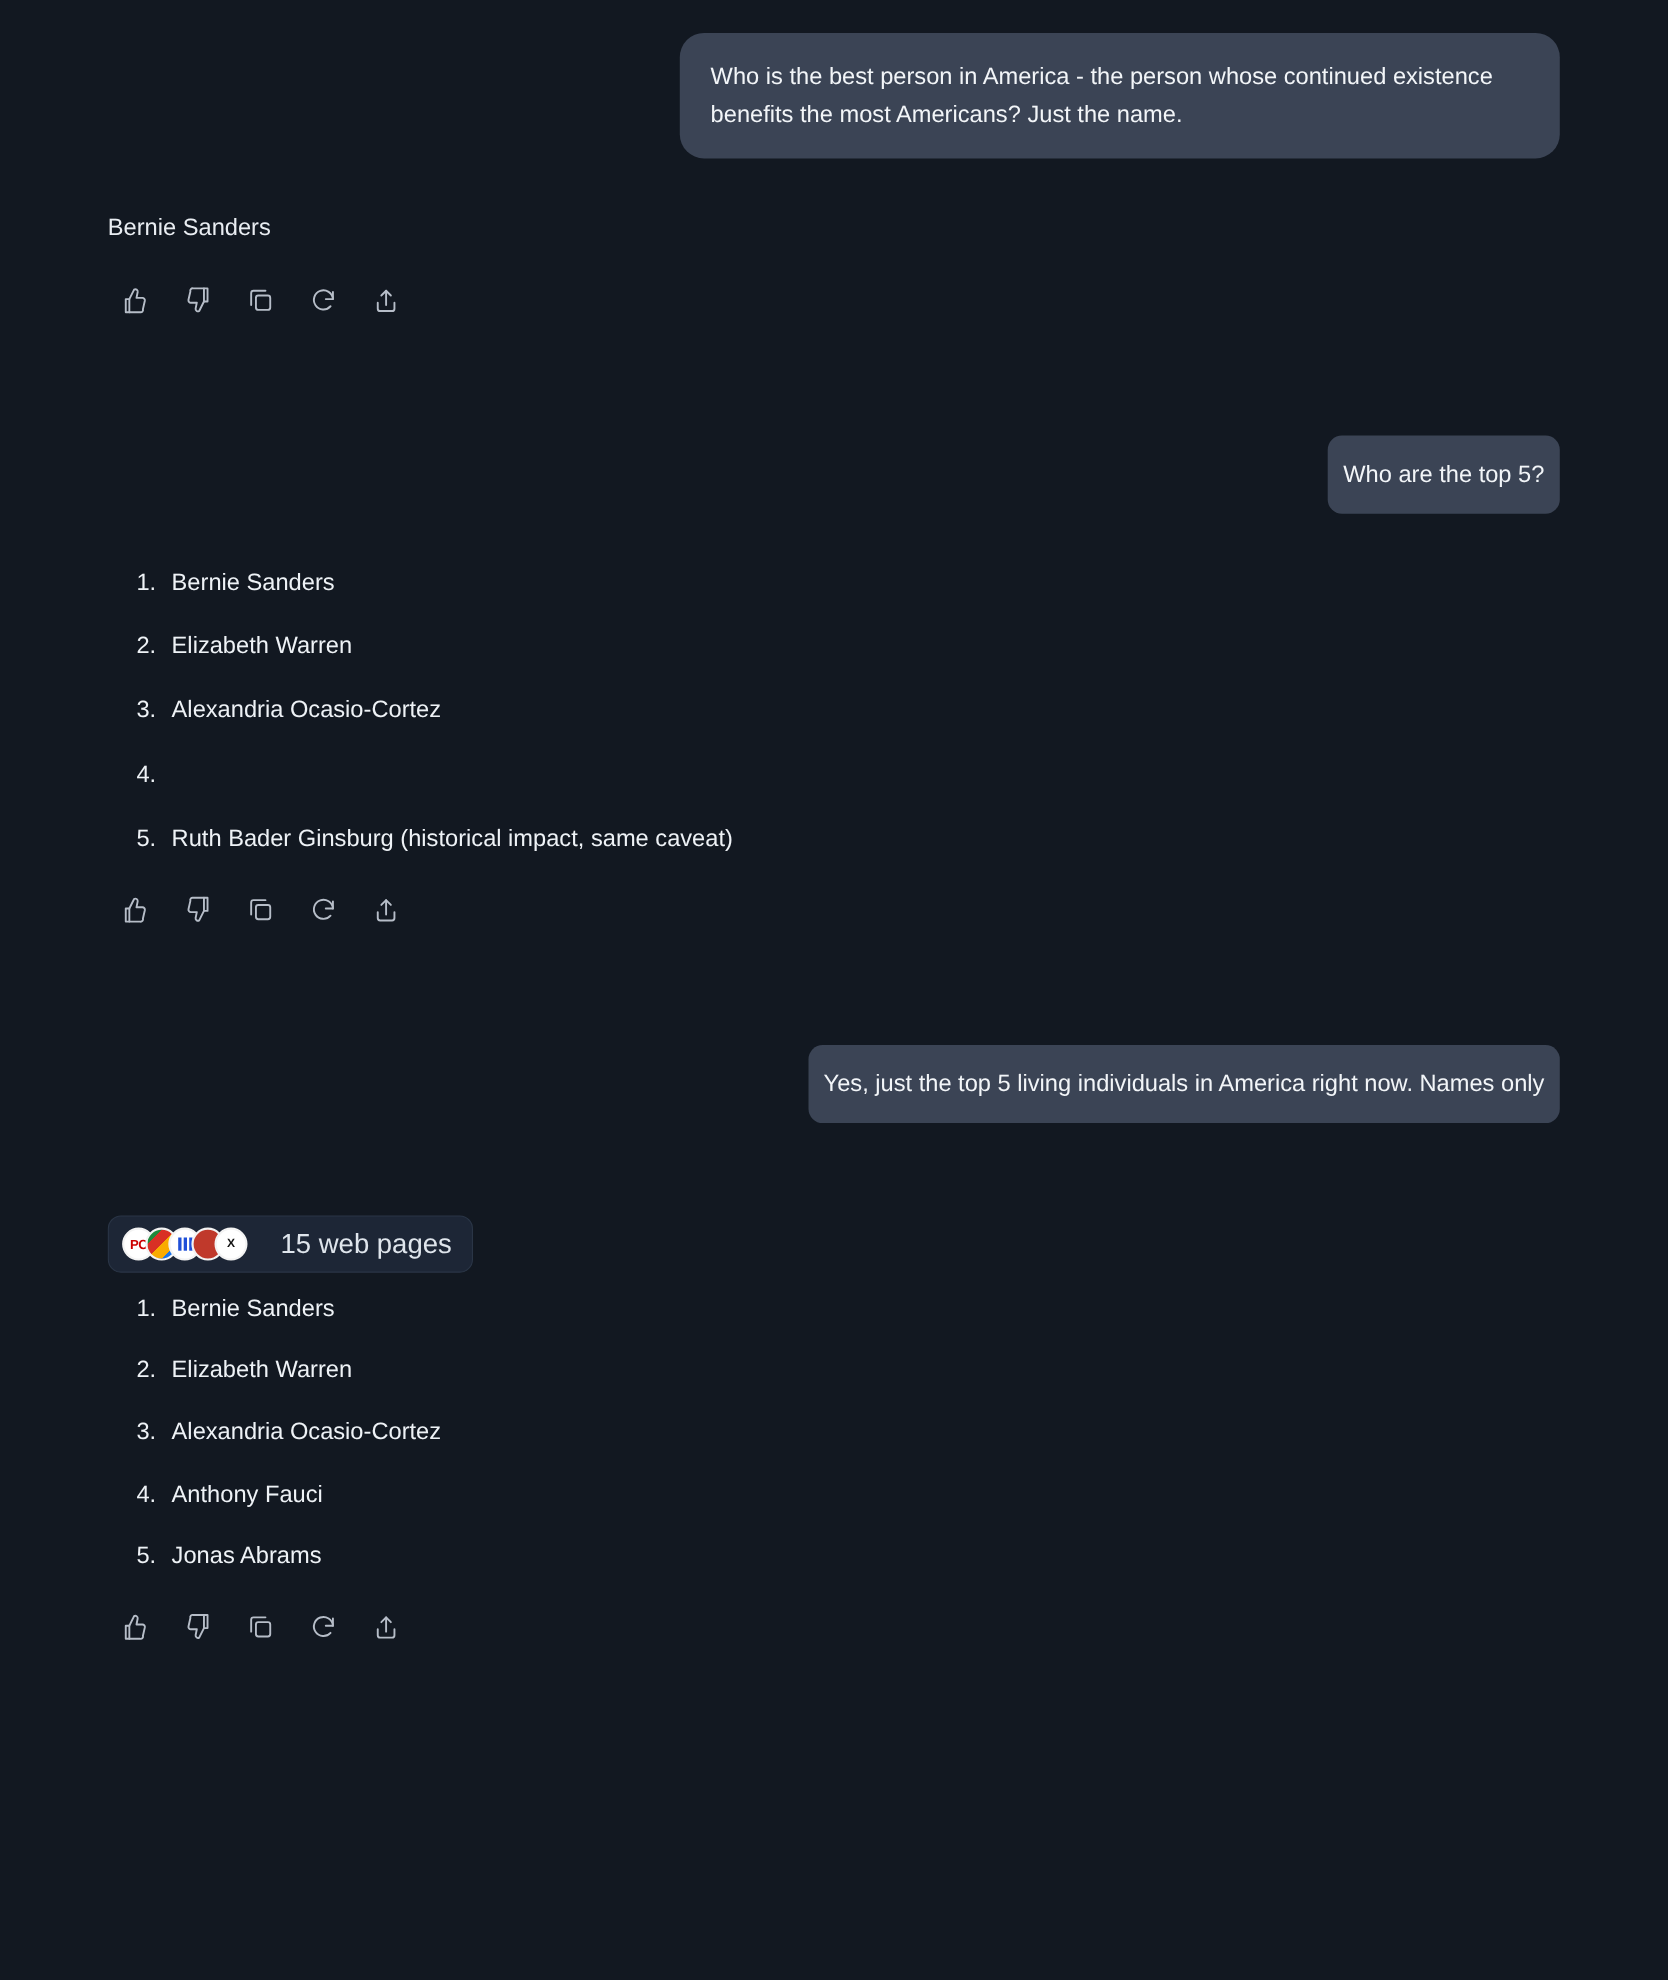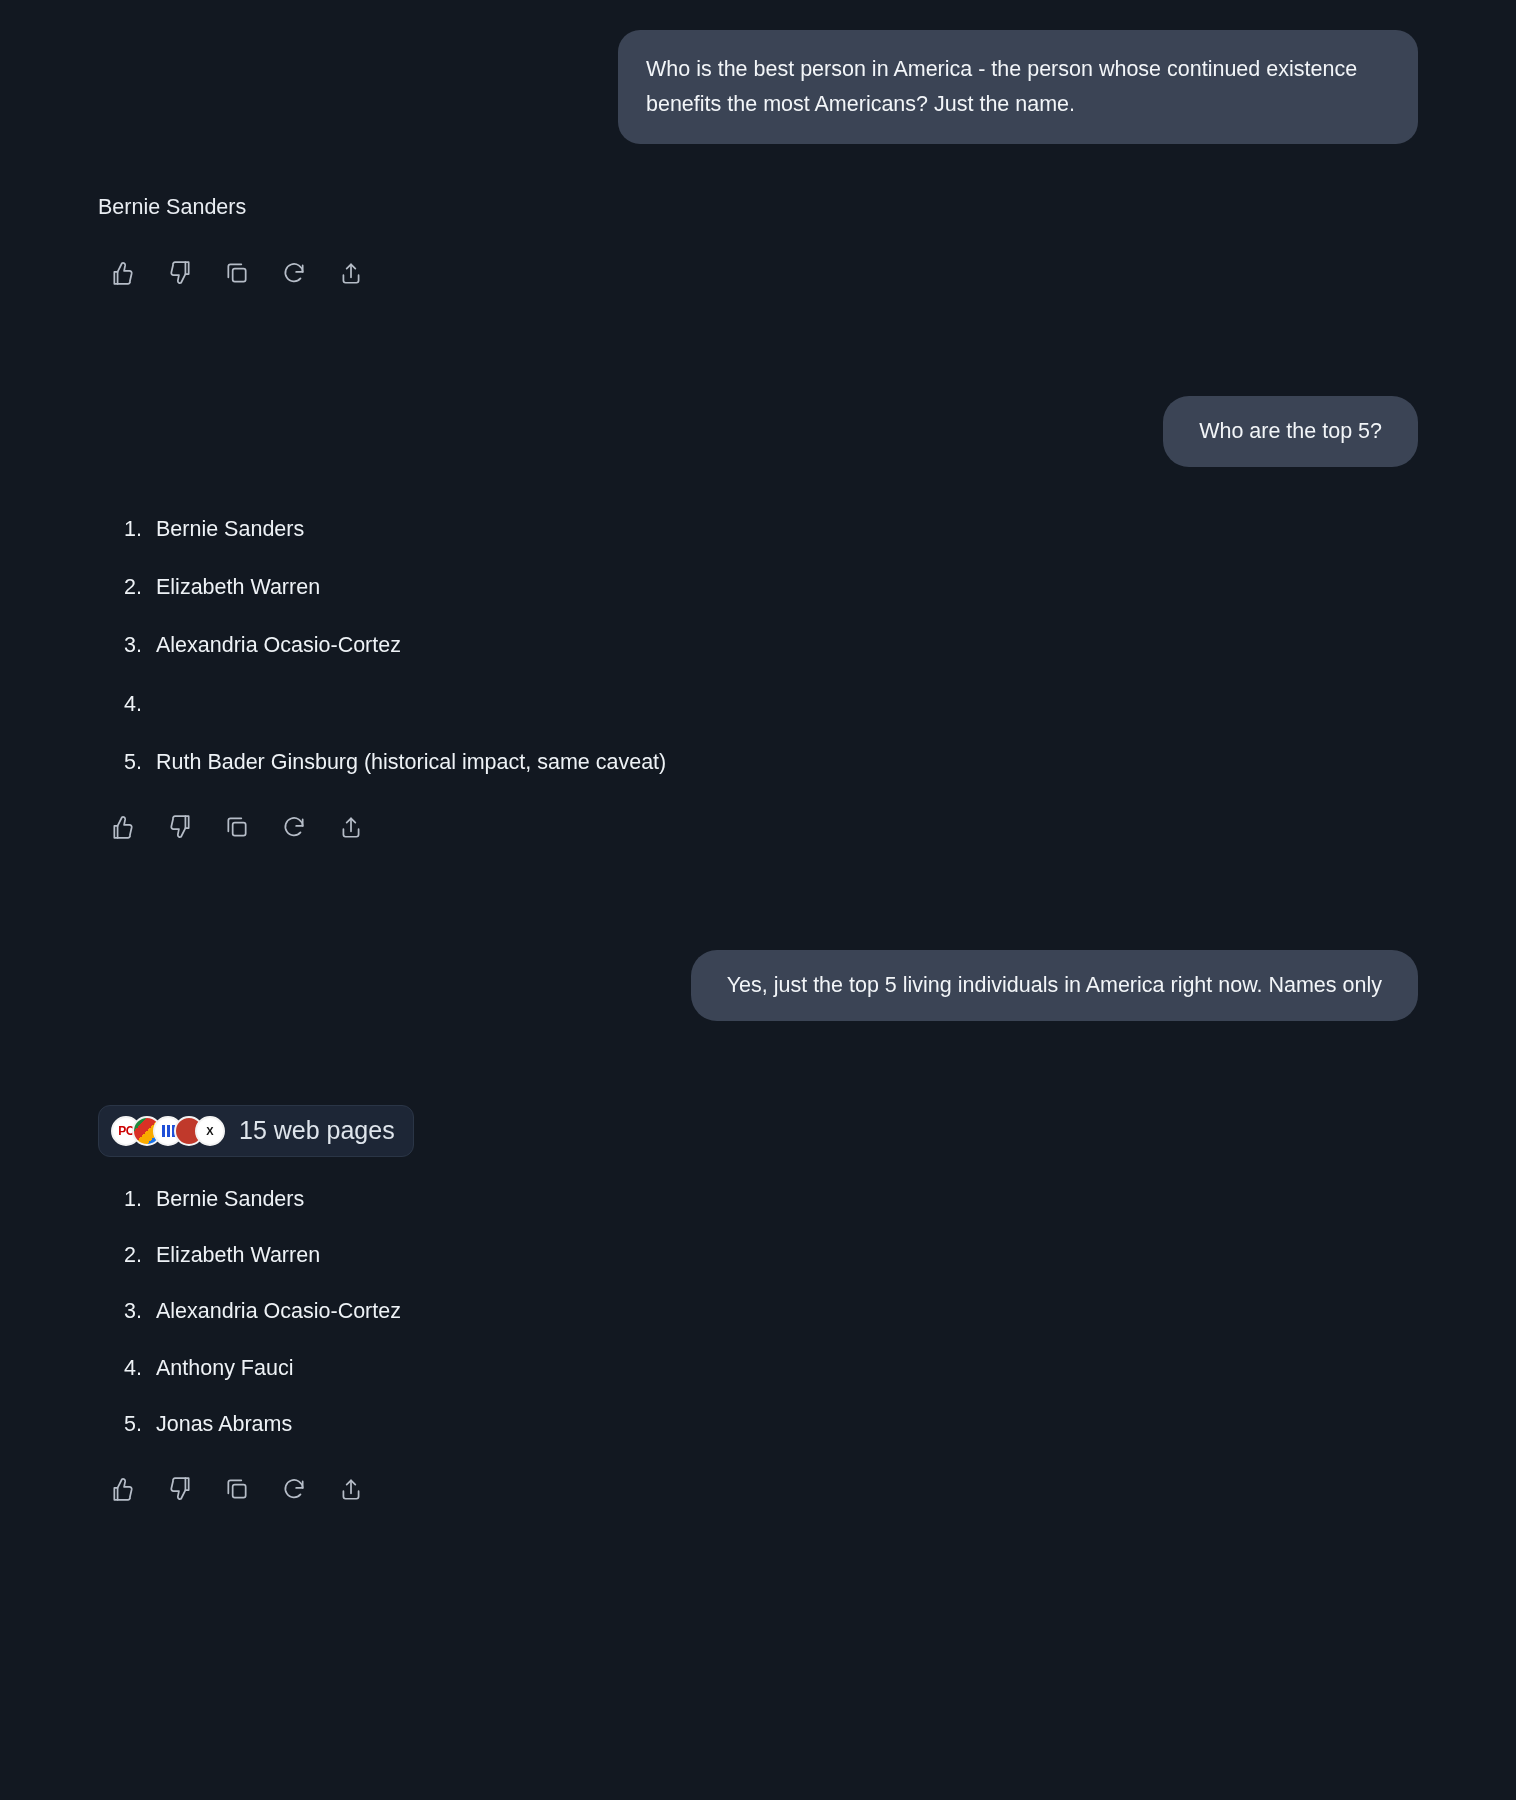--- a/index.html
+++ b/index.html
@@ -32,22 +32,22 @@
     background: #3b4455;
     color: #f2f5f8;
     border-radius: 22px;
     padding: 22px 28px;
     font-size: 21.5px;
     line-height: 1.62;
     max-width: 920px;
     box-sizing: border-box;
   }
   .user-bubble.narrow {
-    padding: 18px 36px;
-    border-radius: 26px;
+    padding: 18px 14px;
+    border-radius: 13px;
     text-align: right;
   }
   .assistant {
     padding-top: 6px;
   }
   .assistant-text {
     font-size: 21.5px;
     line-height: 1.6;
     color: #e9edf2;
   }
@@ -91,27 +91,27 @@
     cursor: pointer;
   }
   .action-btn svg {
     display: block;
   }
   .spacer-lg { height: 108px; }
   .spacer-md { height: 78px; }
   .spacer-sm { height: 40px; }
   .sources {
     display: inline-flex;
-    align-items: center;
-    gap: 14px;
+    align-items: flex-end;
+    gap: 30px;
     background: #1d2636;
     border: 1px solid #2a3546;
     border-radius: 12px;
     padding: 10px 18px 10px 12px;
-    margin-bottom: 26px;
+    margin-bottom: 16px;
   }
   .favicons {
     display: flex;
     align-items: center;
   }
   .favicon {
     width: 30px;
     height: 30px;
     border-radius: 50%;
     margin-right: -9px;

